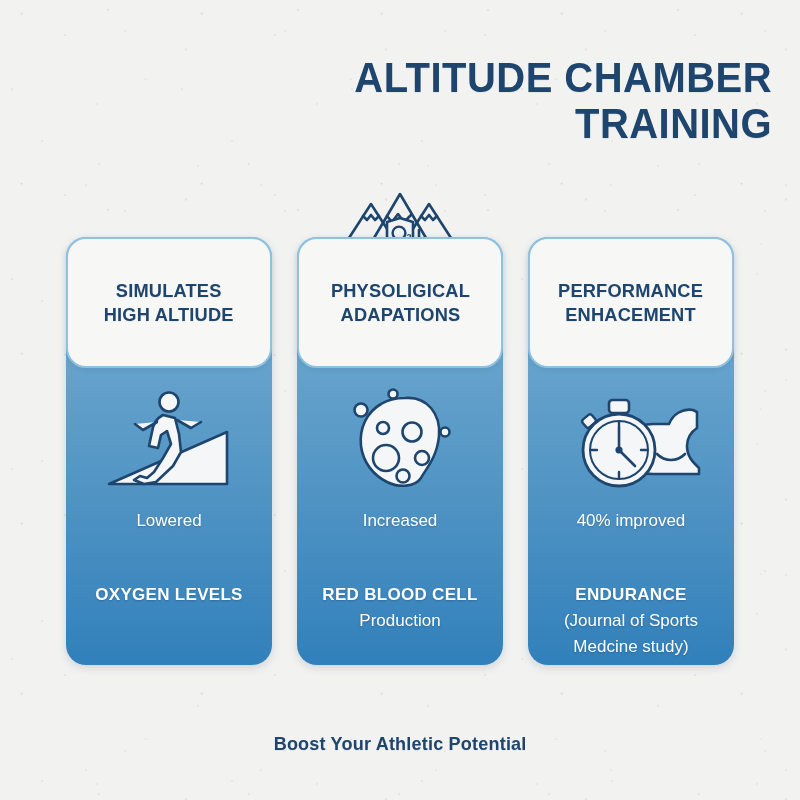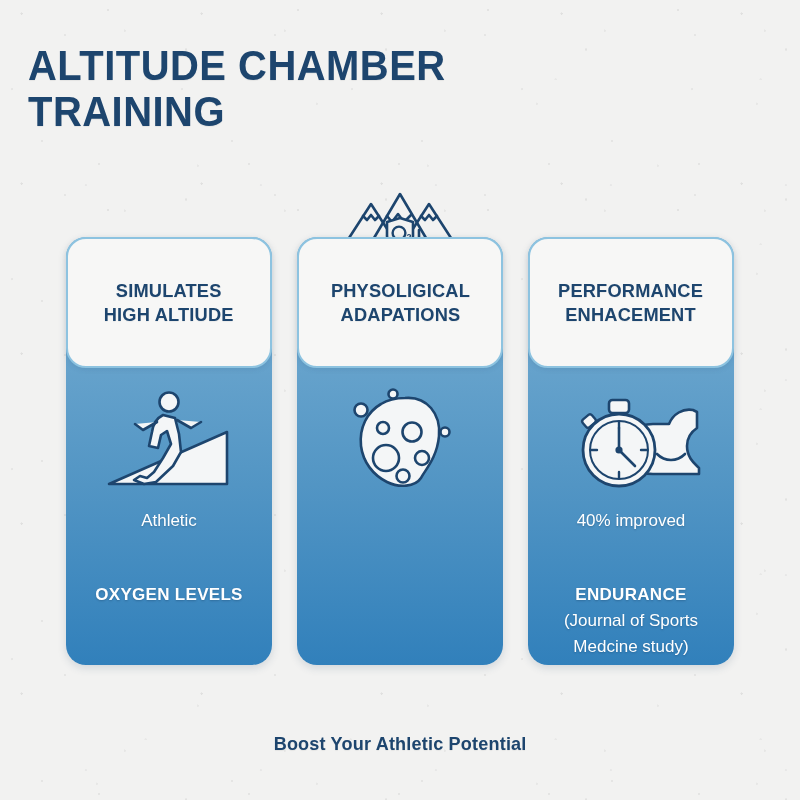--- a/index.html
+++ b/index.html
@@ -41,22 +41,22 @@
   }
 
   .stage {
     position:absolute; inset:0;
     width:800px; height:800px;
   }
 
   
   .title-block {
     position:absolute;
-    left:0; right:0; top:42px;
-    text-align:left;
+    left:0; right:0; top:54px;
+    text-align:right;
   }
   .title-line {
     display:block;
     color:#1d456e;
     font-size:43px;
     font-weight:bold;
     letter-spacing:0.5px;
     line-height:46px;
     transform:scaleX(0.93);
     text-shadow:0 1px 1px rgba(0,0,0,.06);
@@ -207,21 +207,21 @@
             <circle cx="70" cy="14" r="9.5"></circle>
             <path d="M64 27 C58 30 54 36 53 44 L50 58 L59 60 L62 47 L68 43 L72 56 L64 70 L55 84
                      L48 90 L41 88 L35 92 L45 96 L57 94 L74 78 L82 64 L80 46 L76 30 Z"></path>
             <path d="M58 34 L44 42 L36 36"></path>
             <path d="M78 32 L92 40 L102 34"></path>
           </g>
         </svg>
       </div>
 
       <div class="card-body">
-        <div>Athletic</div>
+        <div>Lowered</div>
         <div class="bl">OXYGEN LEVELS</div>
       </div>
     </div>
 
     <div class="card">
       <div class="card-header">
         <div class="card-header-text">
           <span>PHYSOLIGICAL</span><br>
           <span>ADAPATIONS</span>
         </div>
@@ -241,20 +241,25 @@
             <circle cx="87" cy="70" r="7"></circle>
             <circle cx="68" cy="88" r="6.5"></circle>
 
             <circle cx="26" cy="22" r="6.5"></circle>
             <circle cx="58" cy="6" r="4.5"></circle>
             <circle cx="110" cy="44" r="4.5"></circle>
           </g>
         </svg>
       </div>
 
+      <div class="card-body">
+        <div>Increased</div>
+        <div class="bl">RED BLOOD CELL</div>
+        <div>Production</div>
+      </div>
     </div>
 
     <div class="card">
       <div class="card-header">
         <div class="card-header-text">
           <span>PERFORMANCE</span><br>
           <span>ENHACEMENT</span>
         </div>
       </div>
 

